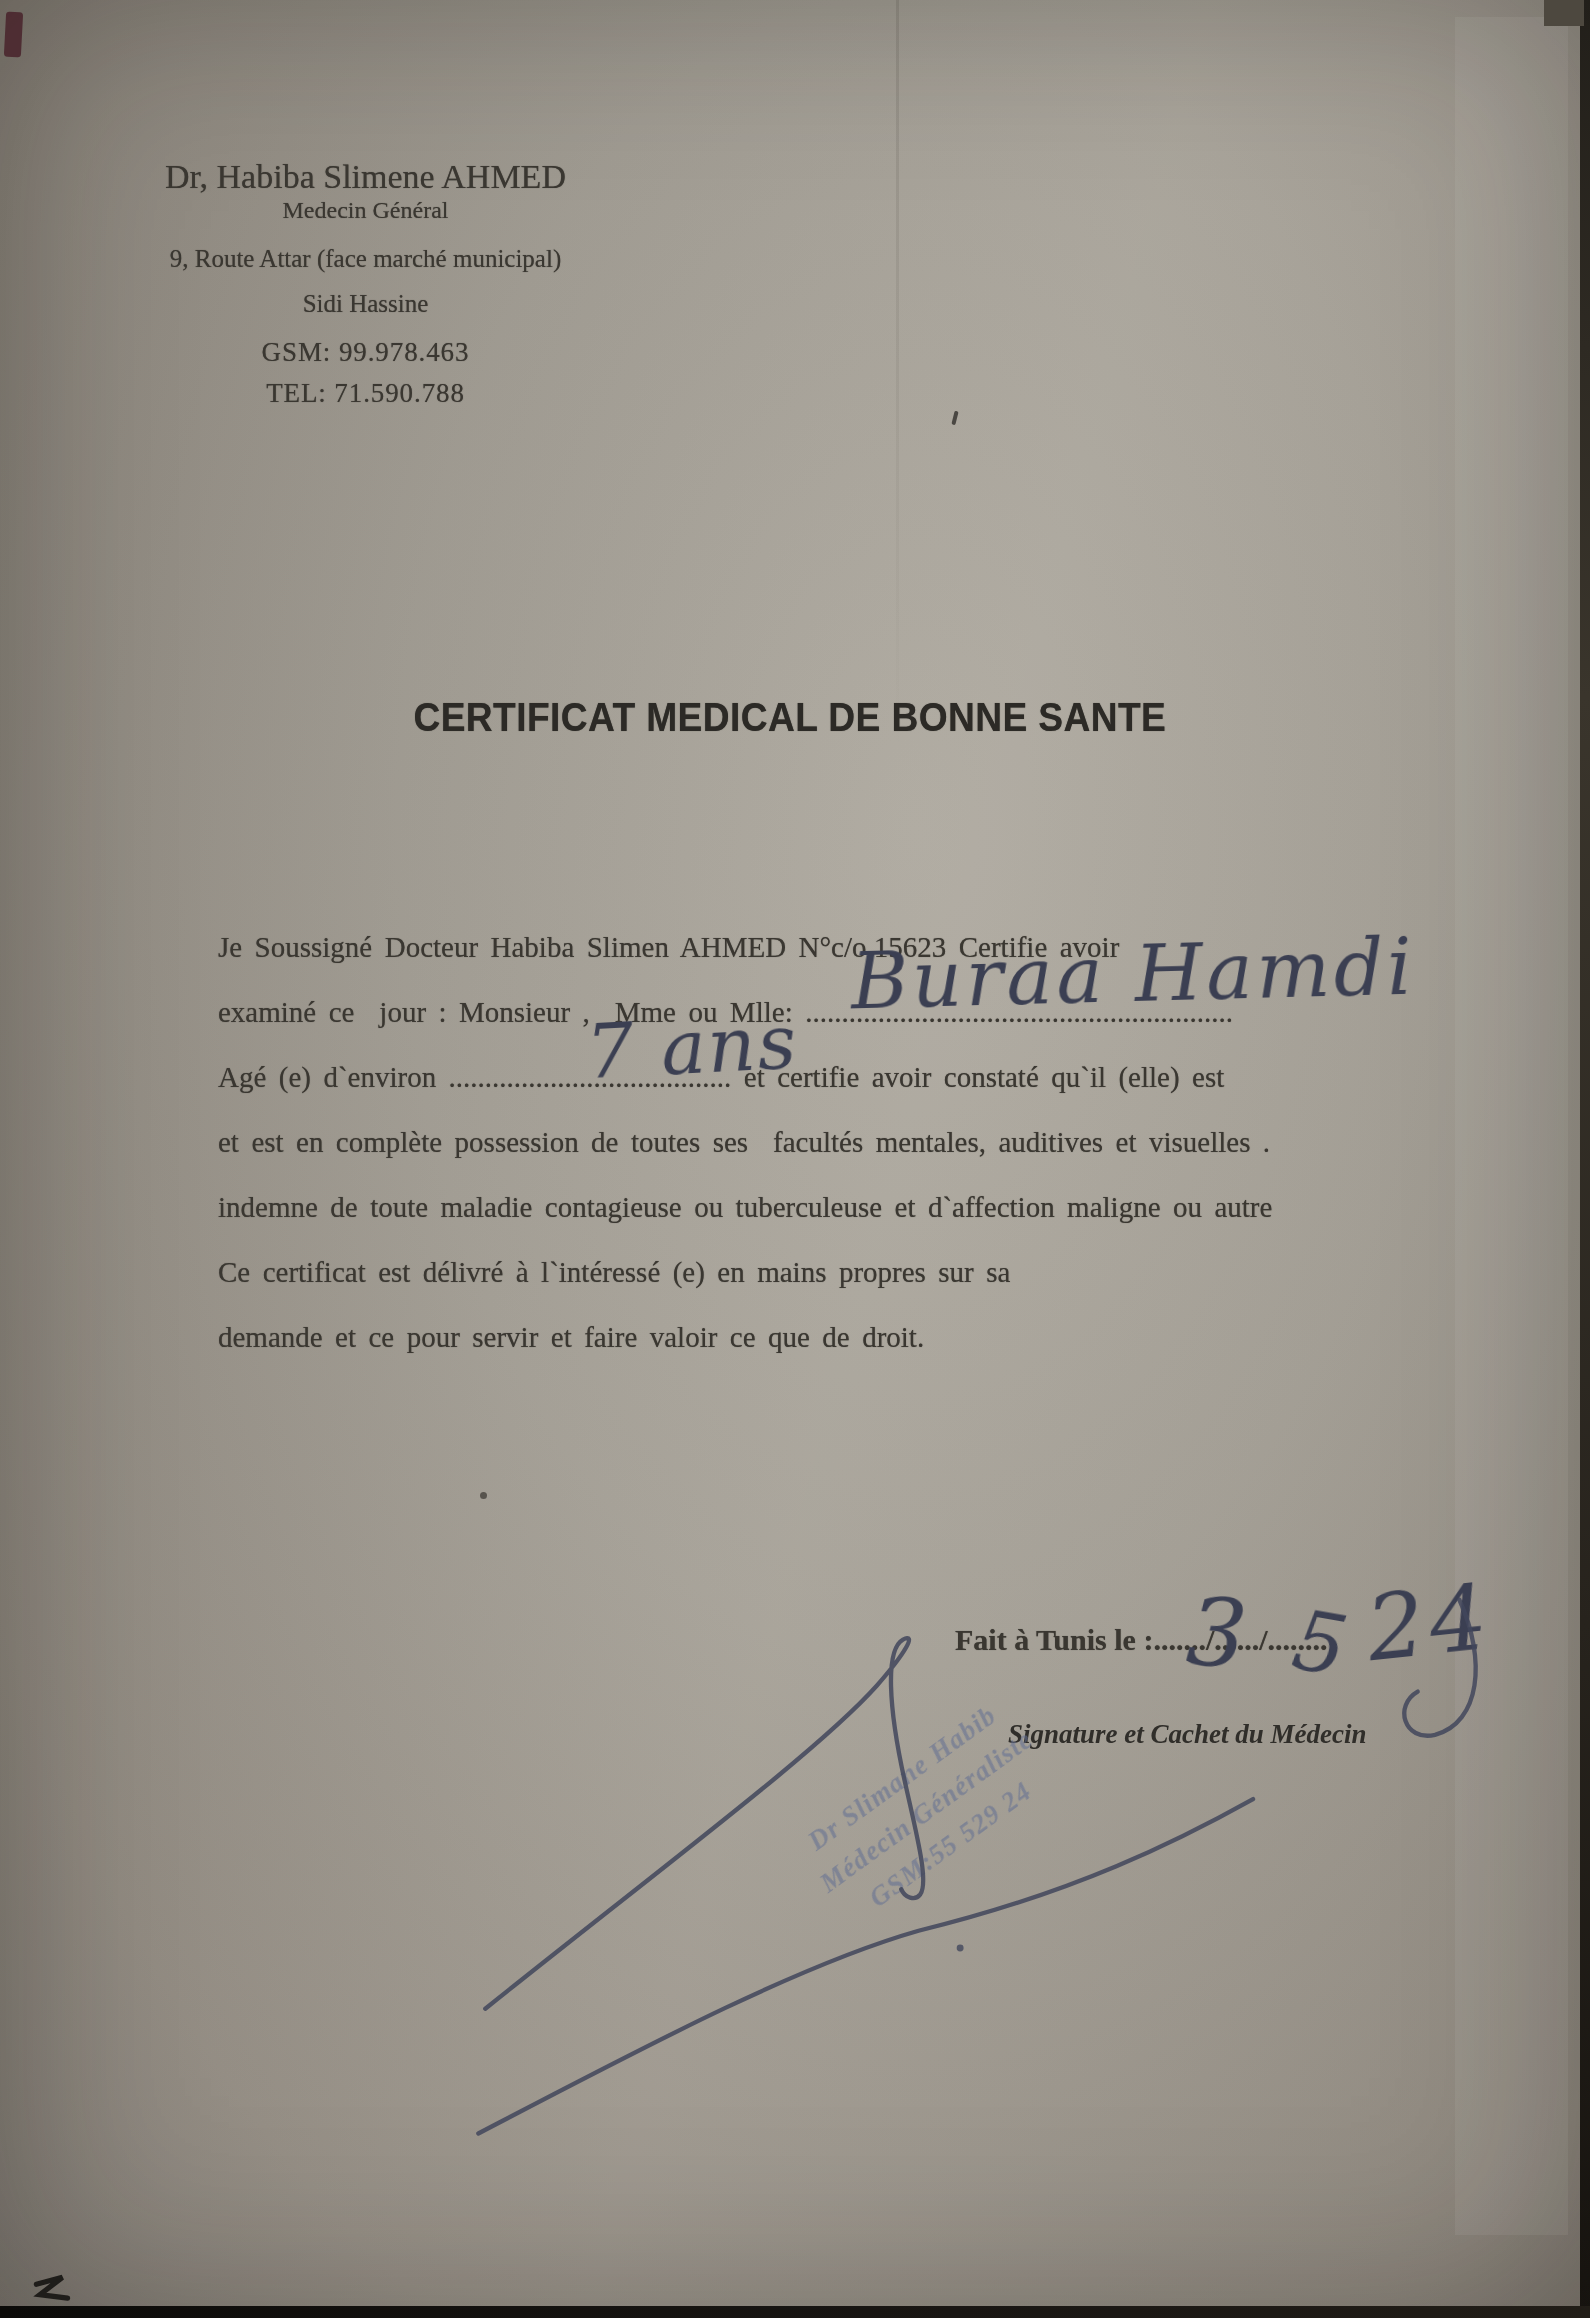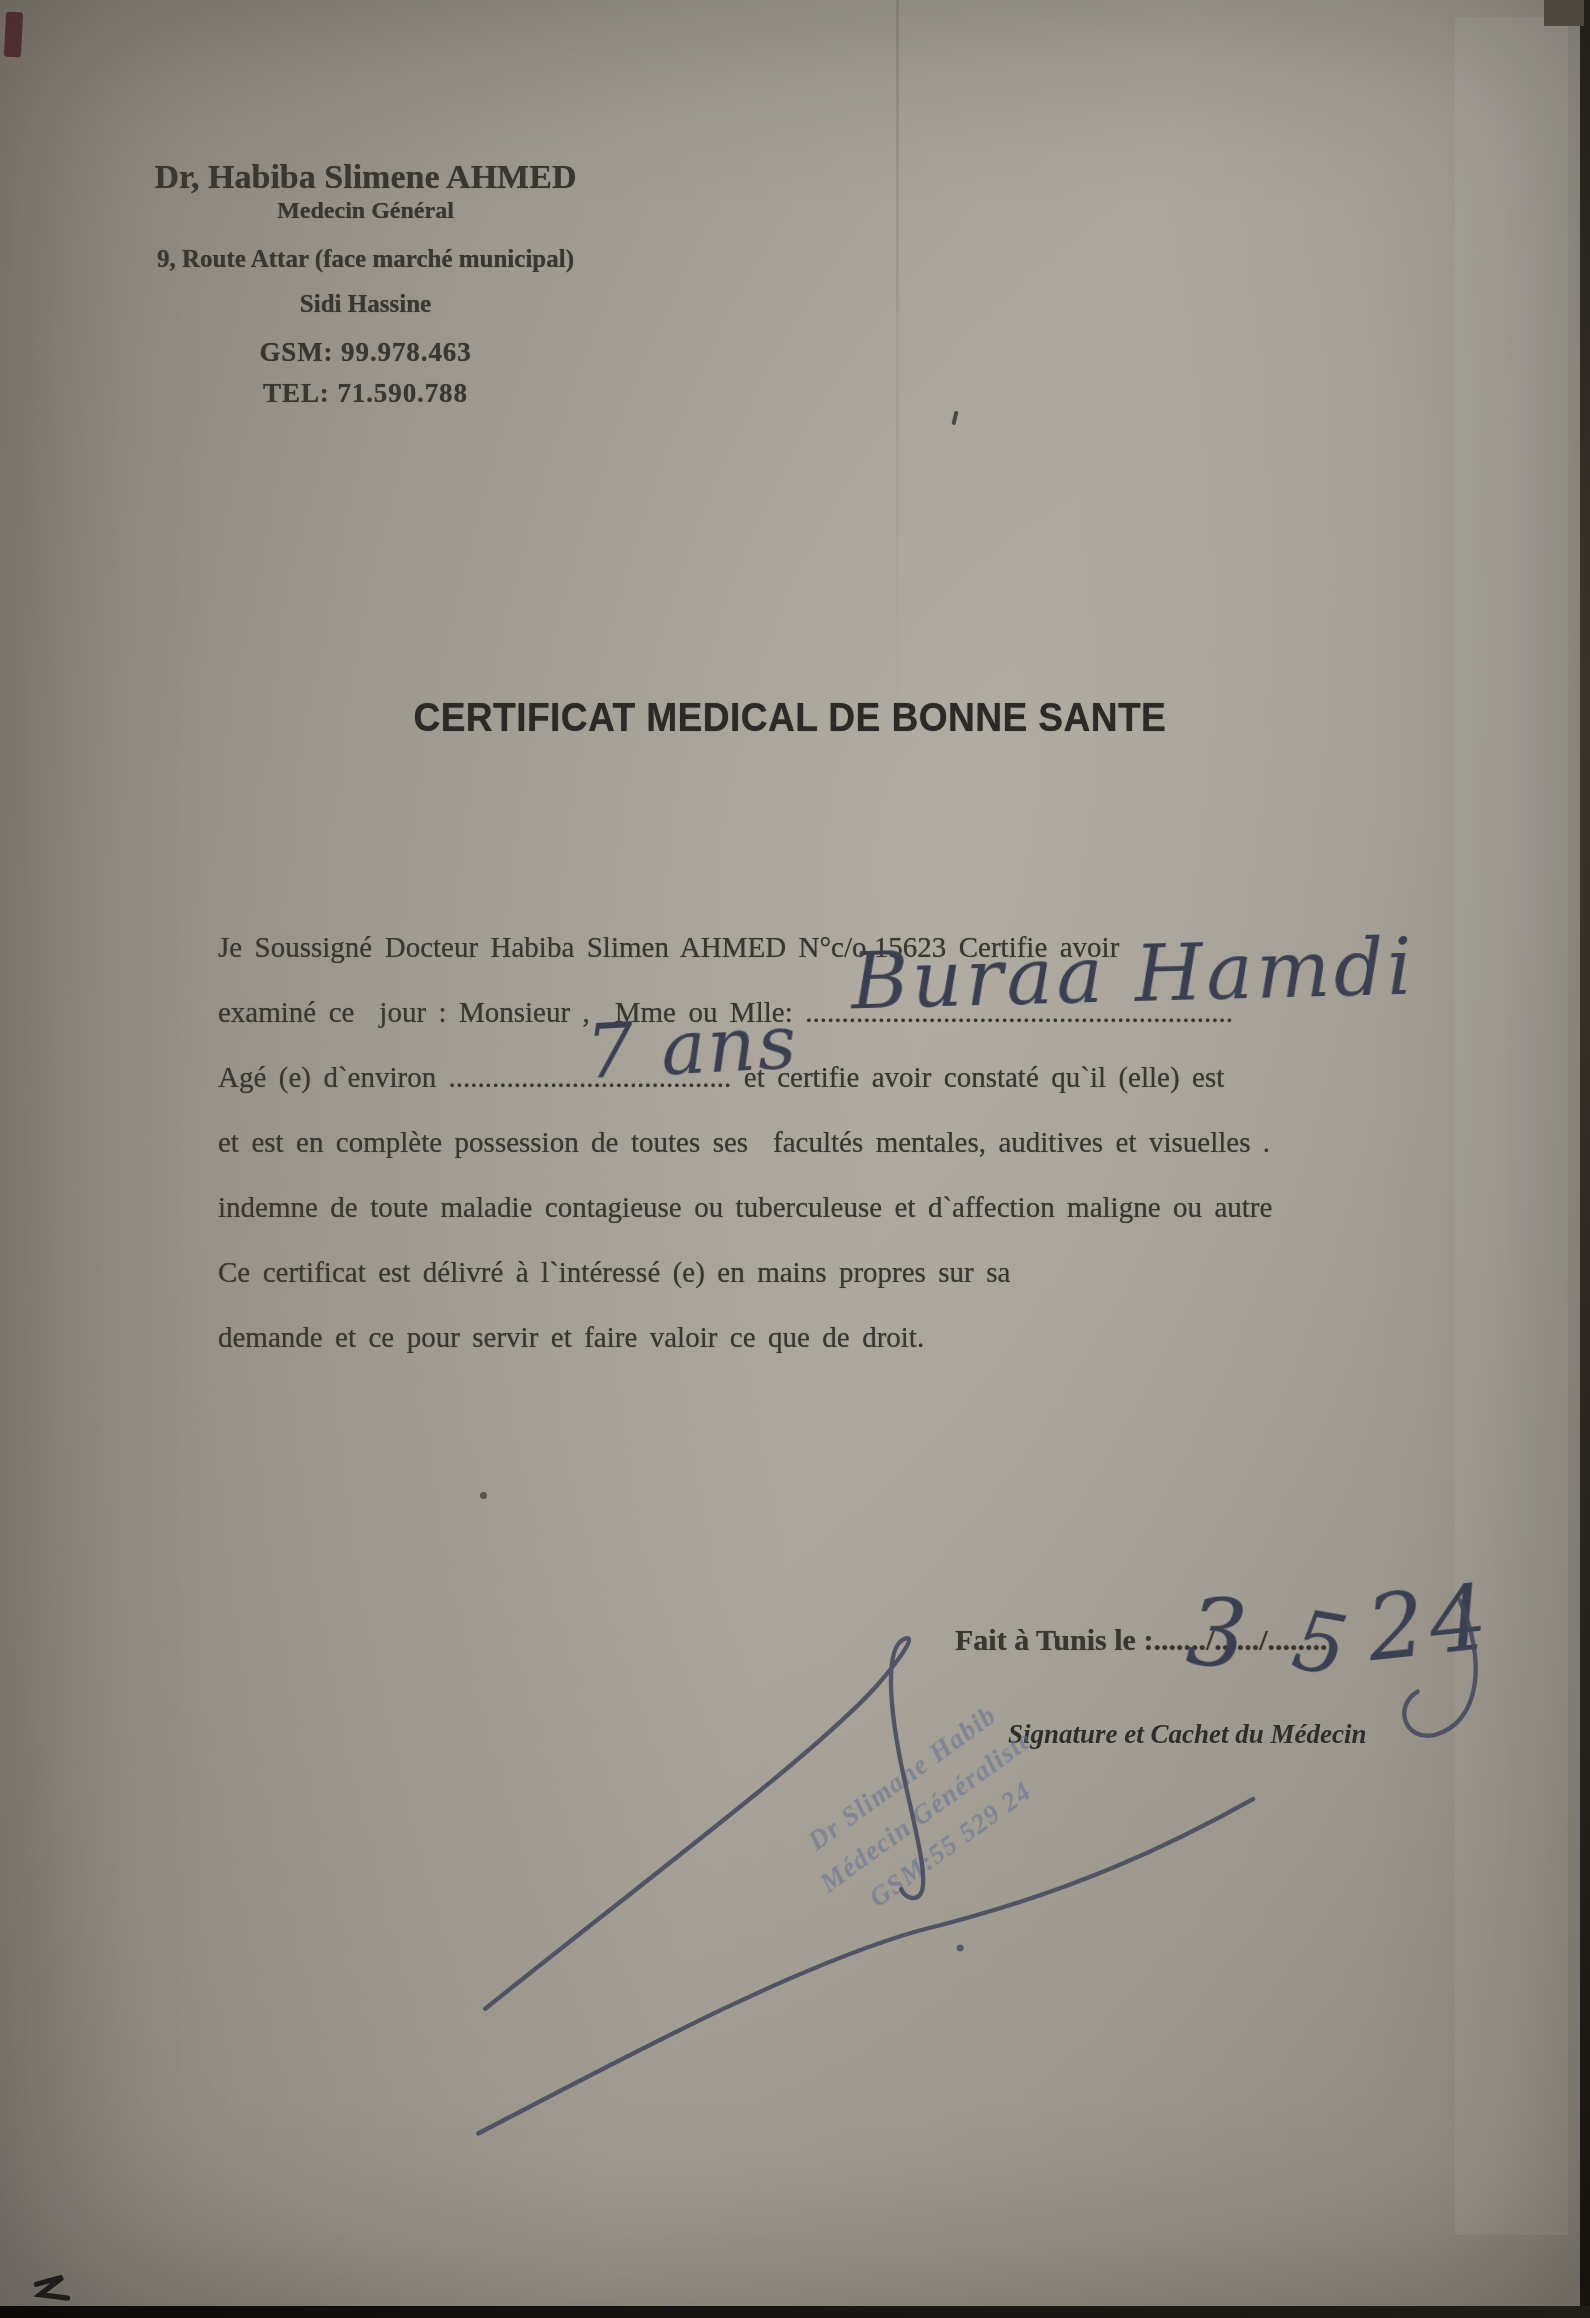--- a/index.html
+++ b/index.html
@@ -21,21 +21,21 @@
       linear-gradient(105deg, rgba(0,0,0,0.10), rgba(255,255,255,0.05) 55%, rgba(0,0,0,0.06)),
       radial-gradient(ellipse at 58% 36%, #aea99f 0%, #a5a096 40%, #968f85 80%, #857f77 100%);
     box-shadow: inset 0 0 191px rgba(20,18,14,0.30);
   }
   .crease-v { position:absolute; left:896px; top:0; width:2.6px; height:754px;
               background:linear-gradient(180deg, rgba(60,55,48,0.16), rgba(60,55,48,0.0)); }
   .light-band { position:absolute; right:11.3px; top:17.3px; width:113px; height:2218px;
                 background:rgba(255,255,255,0.06); }
   .printed { color:#3a3731; text-shadow:0 0 0.9px rgba(46,43,38,0.65); }
 
-  .header { position:absolute; left:128px; top:158px; width:475px; text-align:center; font-weight:bold; }
+  .header { position:absolute; left:128px; top:158px; width:475px; text-align:center; font-weight:normal; }
   .h-name { font-size:34px; }
   .h-title{ font-size:24px; margin-top:1px; }
   .h-addr { font-size:25px; margin-top:21px; }
   .h-city { font-size:25px; margin-top:17px; }
   .h-gsm  { font-size:27px; margin-top:19px; letter-spacing:0.9px; }
   .h-tel  { font-size:27px; margin-top:10.4px; letter-spacing:0.9px; }
 
   .doc-title {
     position:absolute; left:0; top:695px; width:100%; text-align:center;
     font-family:"Liberation Sans", sans-serif; font-weight:bold; font-size:40px;

